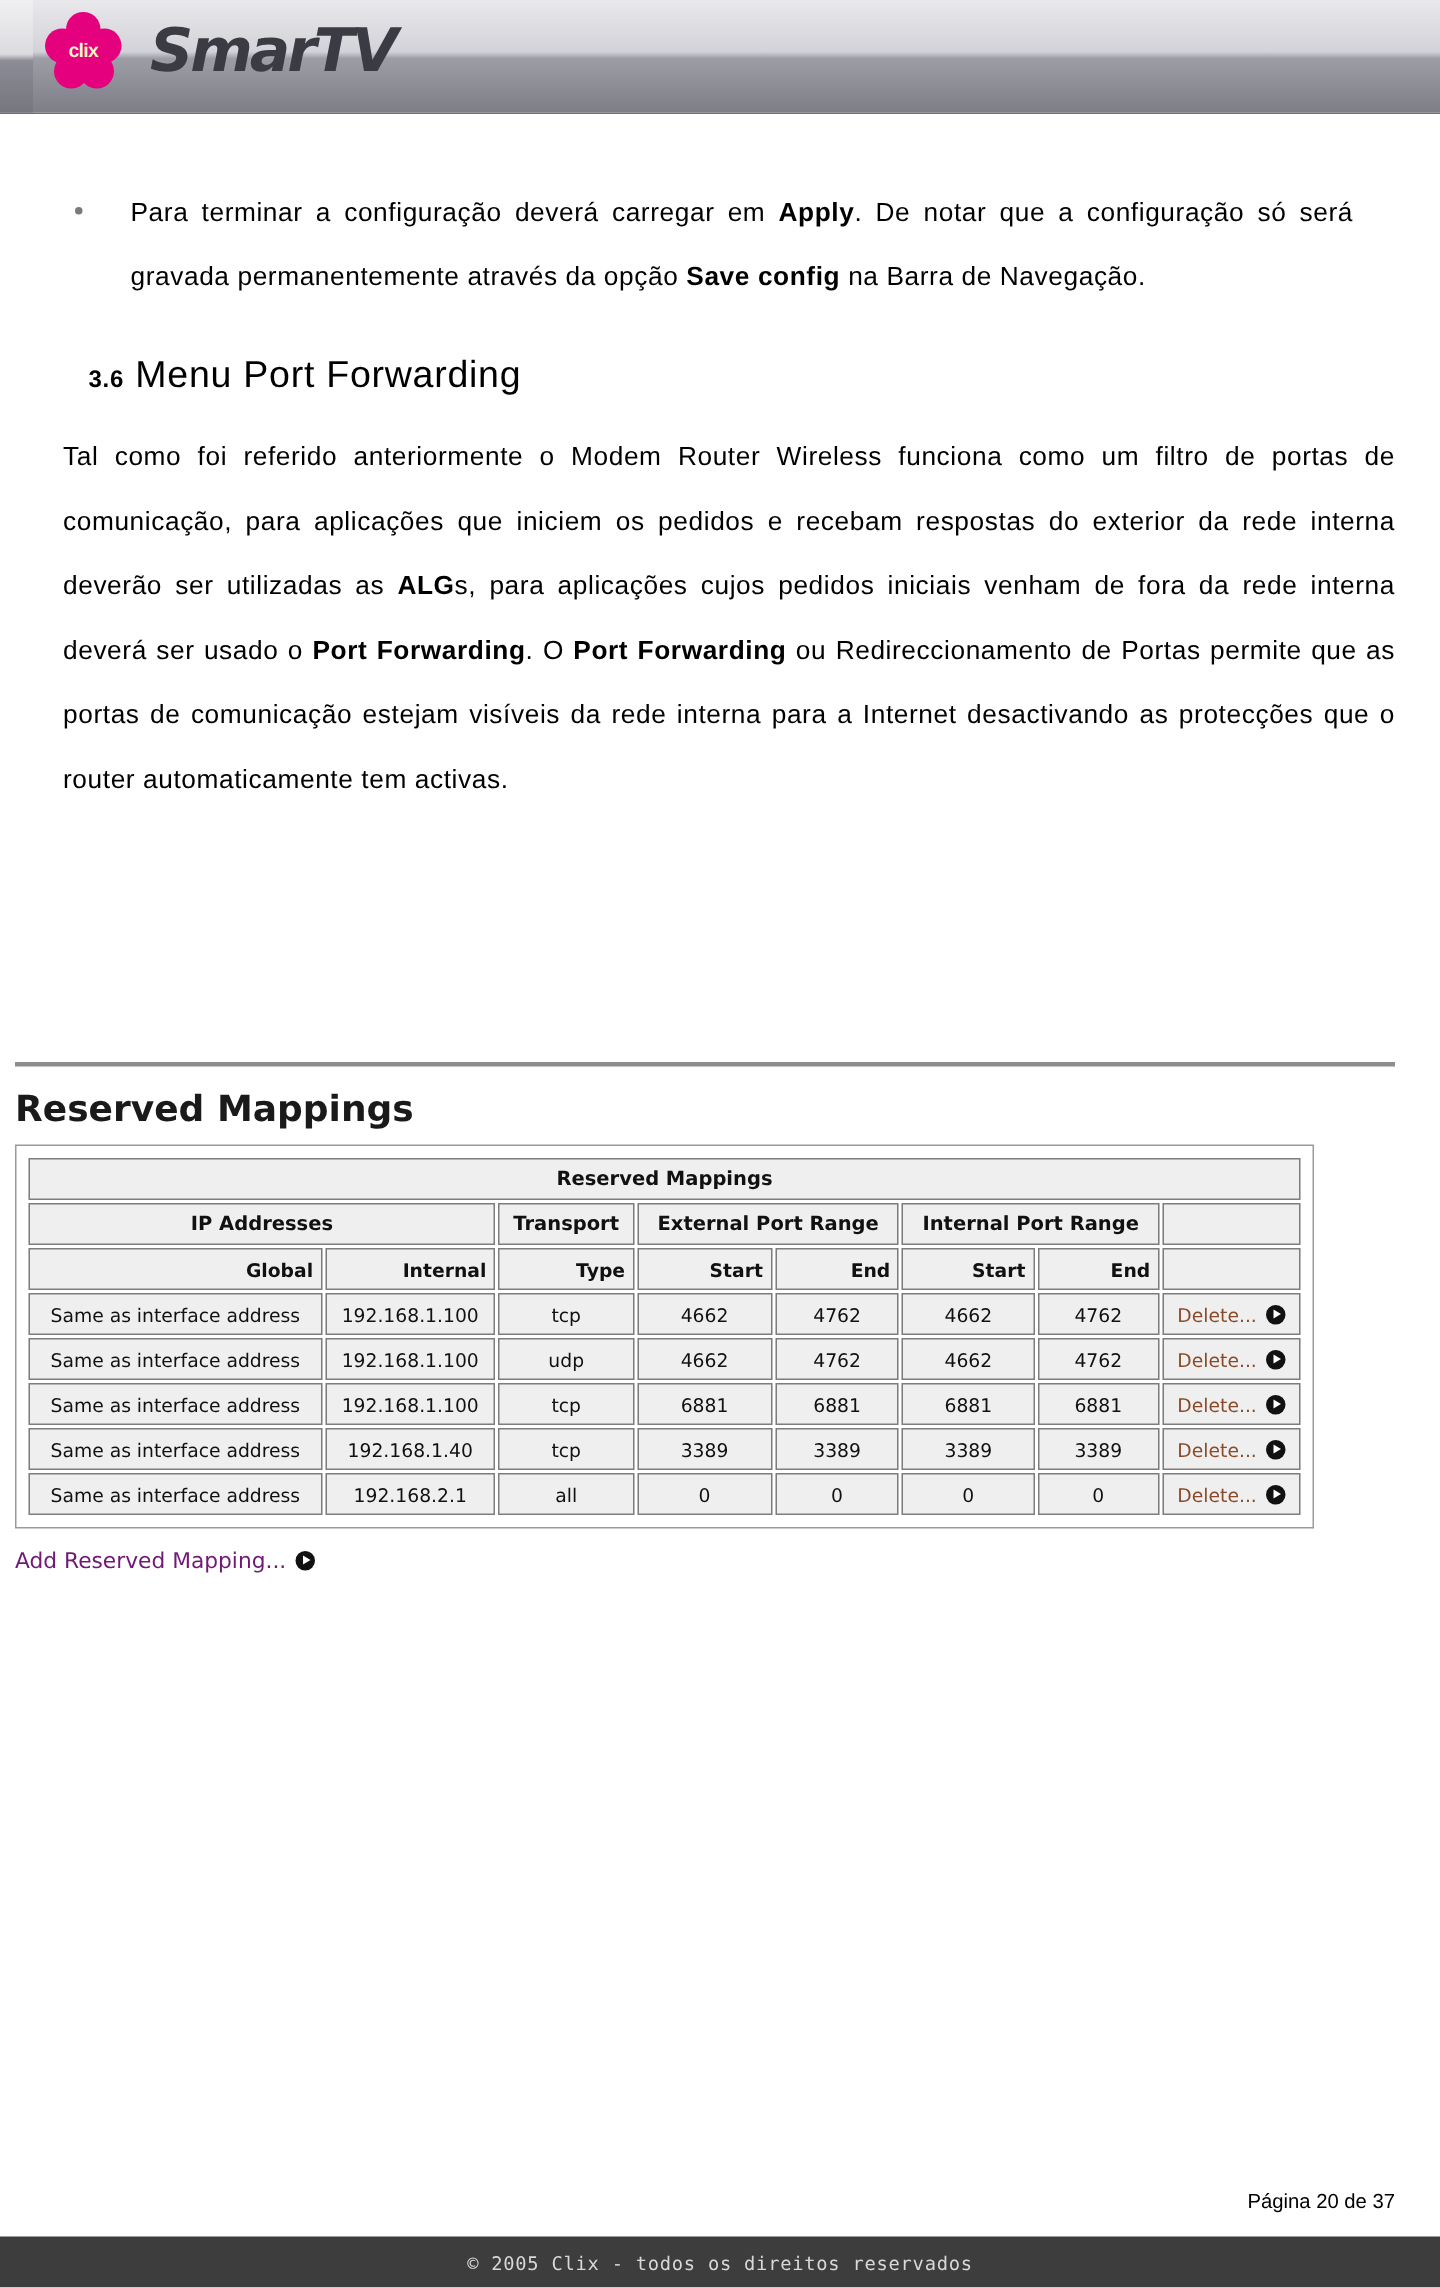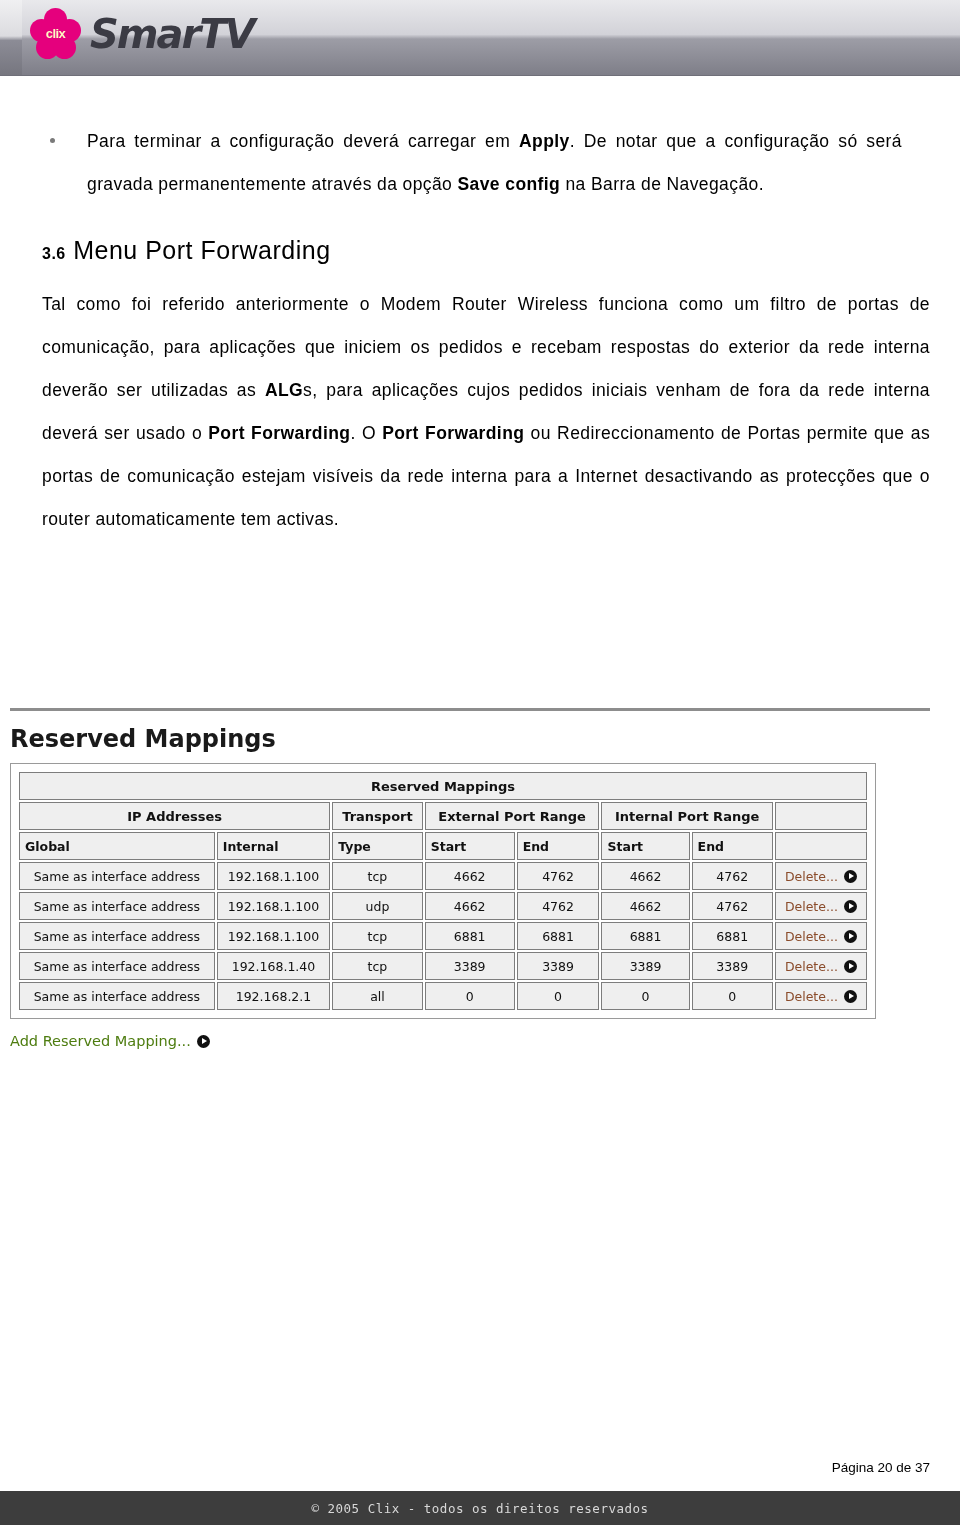--- a/index.html
+++ b/index.html
@@ -67,21 +67,21 @@
     display: flex;
     align-items: center;
     justify-content: center;
     color: #fef9c3;
     font-size: 13px;
     font-weight: bold;
     font-family: "Liberation Sans", sans-serif;
     letter-spacing: -0.5px;
   }
   .logo-text {
-    margin-left: 8px;
+    margin-left: 18px;
     font-family: "DejaVu Sans", sans-serif;
     font-size: 40px;
     font-weight: bold;
     font-style: italic;
     color: #3b3b44;
     letter-spacing: -2px;
     text-align: right;
   }
 
   
@@ -110,21 +110,21 @@
     margin: 0 0 6px 0;
     font-size: 17.5px;
     line-height: 43px;
     text-align: justify;
     letter-spacing: 0.4px;
     color: #000;
   }
   .b { font-weight: bold; }
 
   h2.section-title {
-    margin: 30px 70px 18px 30px;
+    margin: 30px 70px 18px 47px;
     font-size: 25px;
     font-weight: normal;
     letter-spacing: 0.5px;
   }
   h2.section-title .num {
     font-size: 16px;
     font-weight: bold;
   }
 
   .body-block {
@@ -189,21 +189,21 @@
     text-align: center;
     font-weight: bold;
     font-size: 13px;
   }
   table.rm th.hdr {
     text-align: center;
     font-weight: bold;
     font-size: 13px;
   }
   table.rm td.sub {
-    text-align: left;
+    text-align: right;
     font-weight: bold;
     margin-top: 40px;
   }
   table.rm td.blank {
     background: #efefef;
     border: 1px solid #7d7d7d;
   }
   td.del {
     color: #8a4b2a;
     text-align: left;
@@ -225,21 +225,21 @@
     position: absolute;
     top: 3px; left: 5px;
     border-left: 5px solid #fff;
     border-top: 3.5px solid transparent;
     border-bottom: 3.5px solid transparent;
   }
   .add-link {
     margin: 14px 0 0 10px;
     font-family: "DejaVu Sans", sans-serif;
     font-size: 14.5px;
-    color: #4d7c0f;
+    color: #701a75;
   }
 
   
   .page-num {
     position: absolute;
     right: 30px;
     bottom: 50px;
     font-size: 13.5px;
     color: #000;
     font-family: "Liberation Sans", sans-serif;

